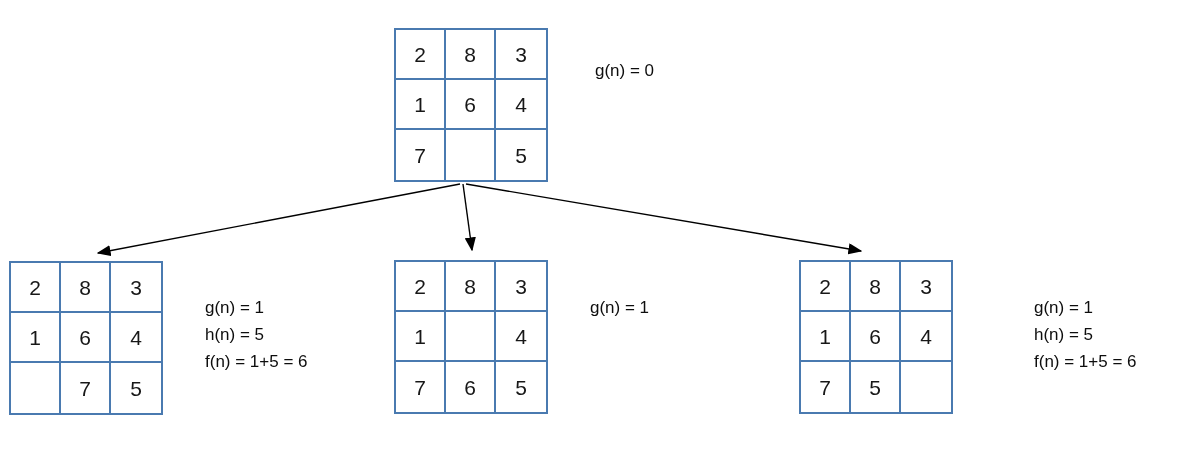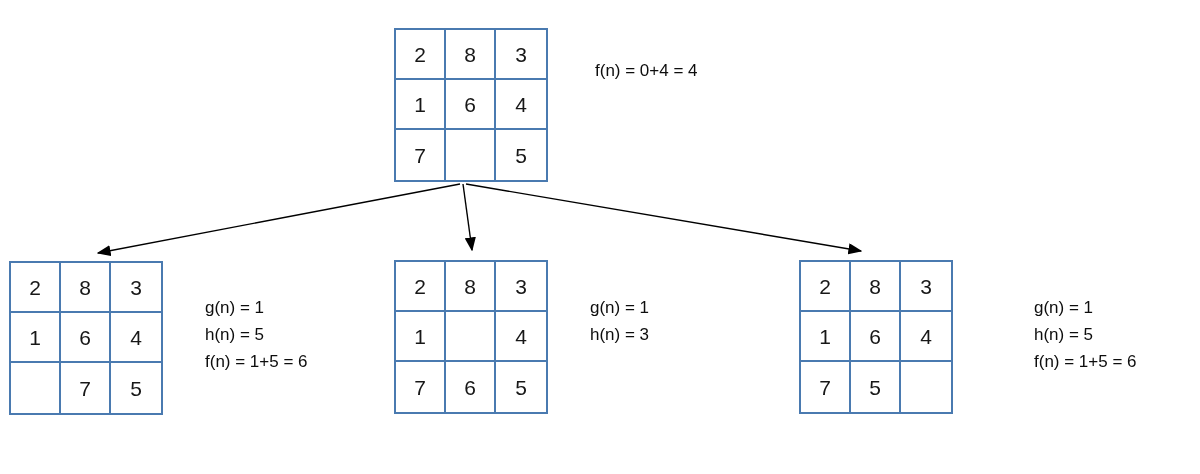--- a/index.html
+++ b/index.html
@@ -96,21 +96,21 @@
       <div class="puzzle-cell">1</div>
       <div class="puzzle-cell">6</div>
       <div class="puzzle-cell col-last">4</div>
       <div class="puzzle-cell row-last">7</div>
       <div class="puzzle-cell row-last"></div>
       <div class="puzzle-cell col-last row-last">5</div>
     </div>
   </div>
 
   <div class="cost-block" style="left:595px; top:57px;">
-    <span class="cost-line">f(n) = 0+4 = 4</span>
+    <span class="cost-line">g(n) = 0</span>
   </div>
 
   <div class="node" style="left:9px; top:261px;">
     <div class="puzzle-grid">
       <div class="puzzle-cell">2</div>
       <div class="puzzle-cell">8</div>
       <div class="puzzle-cell col-last">3</div>
       <div class="puzzle-cell">1</div>
       <div class="puzzle-cell">6</div>
       <div class="puzzle-cell col-last">4</div>
@@ -135,21 +135,20 @@
       <div class="puzzle-cell"></div>
       <div class="puzzle-cell col-last">4</div>
       <div class="puzzle-cell row-last">7</div>
       <div class="puzzle-cell row-last">6</div>
       <div class="puzzle-cell col-last row-last">5</div>
     </div>
   </div>
 
   <div class="cost-block" style="left:590px; top:294px;">
     <span class="cost-line">g(n) = 1</span>
-    <span class="cost-line">h(n) = 3</span>
   </div>
 
   <div class="node" style="left:799px; top:260px;">
     <div class="puzzle-grid">
       <div class="puzzle-cell">2</div>
       <div class="puzzle-cell">8</div>
       <div class="puzzle-cell col-last">3</div>
       <div class="puzzle-cell">1</div>
       <div class="puzzle-cell">6</div>
       <div class="puzzle-cell col-last">4</div>

